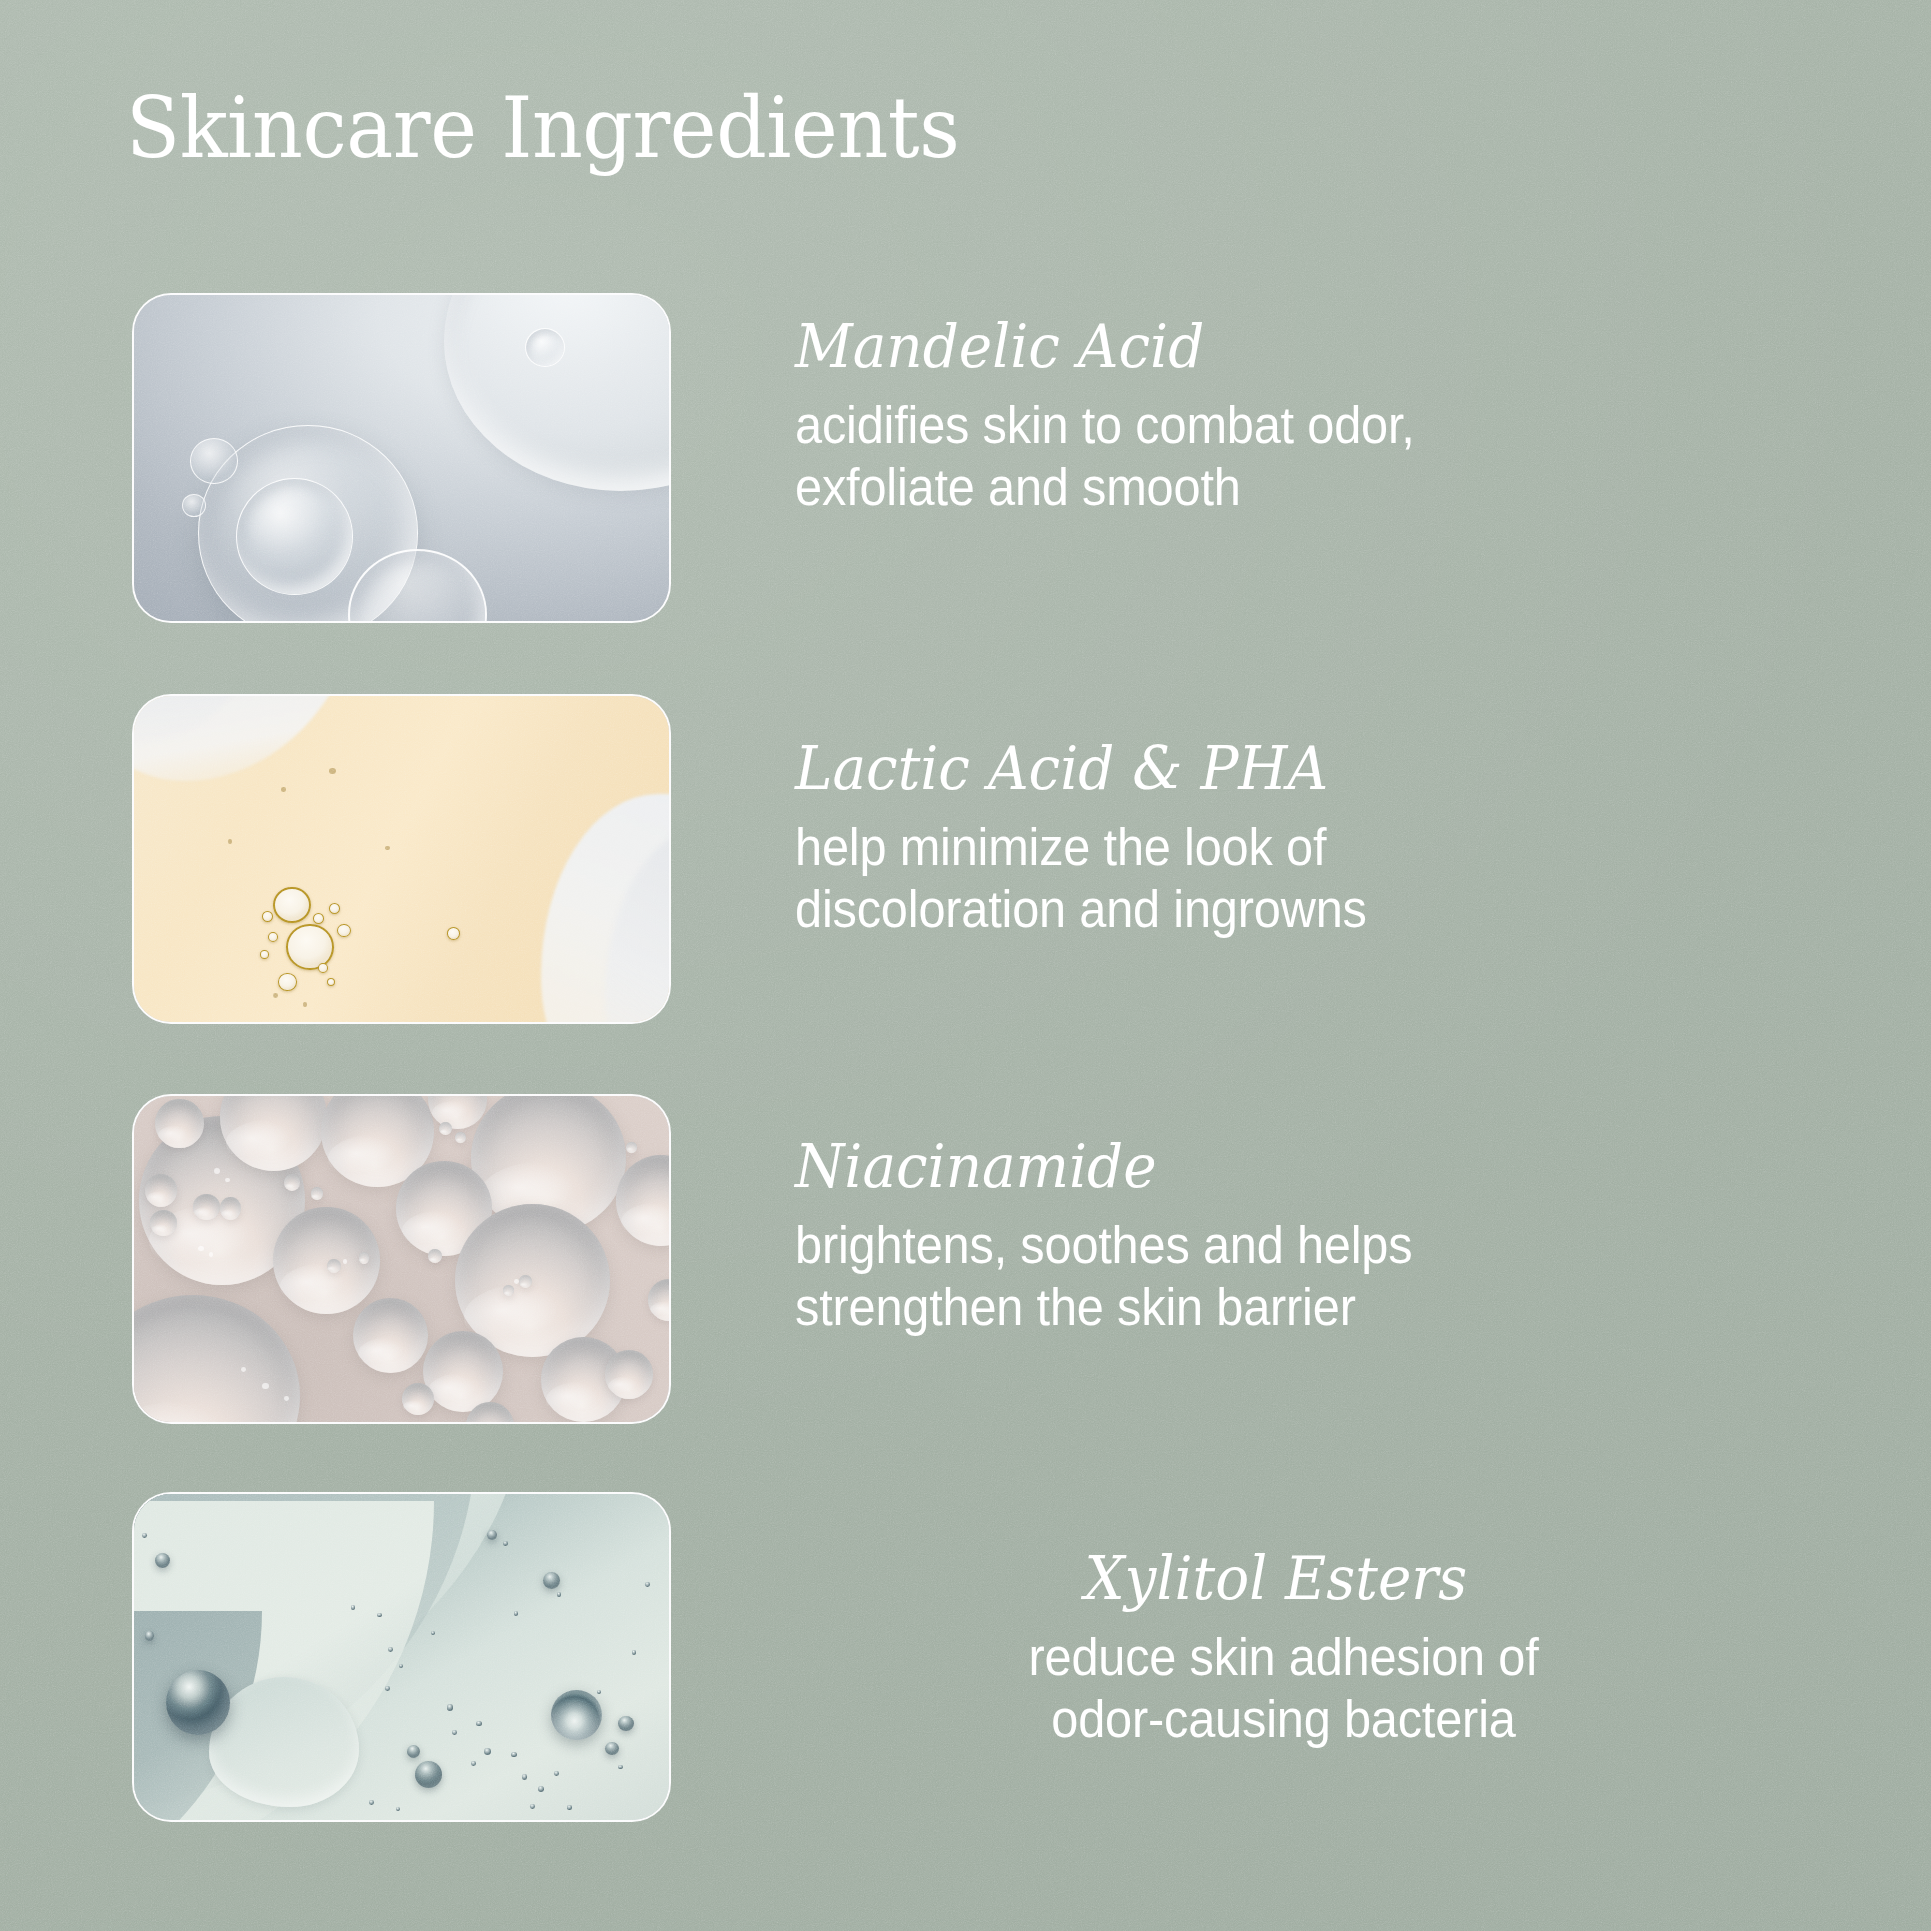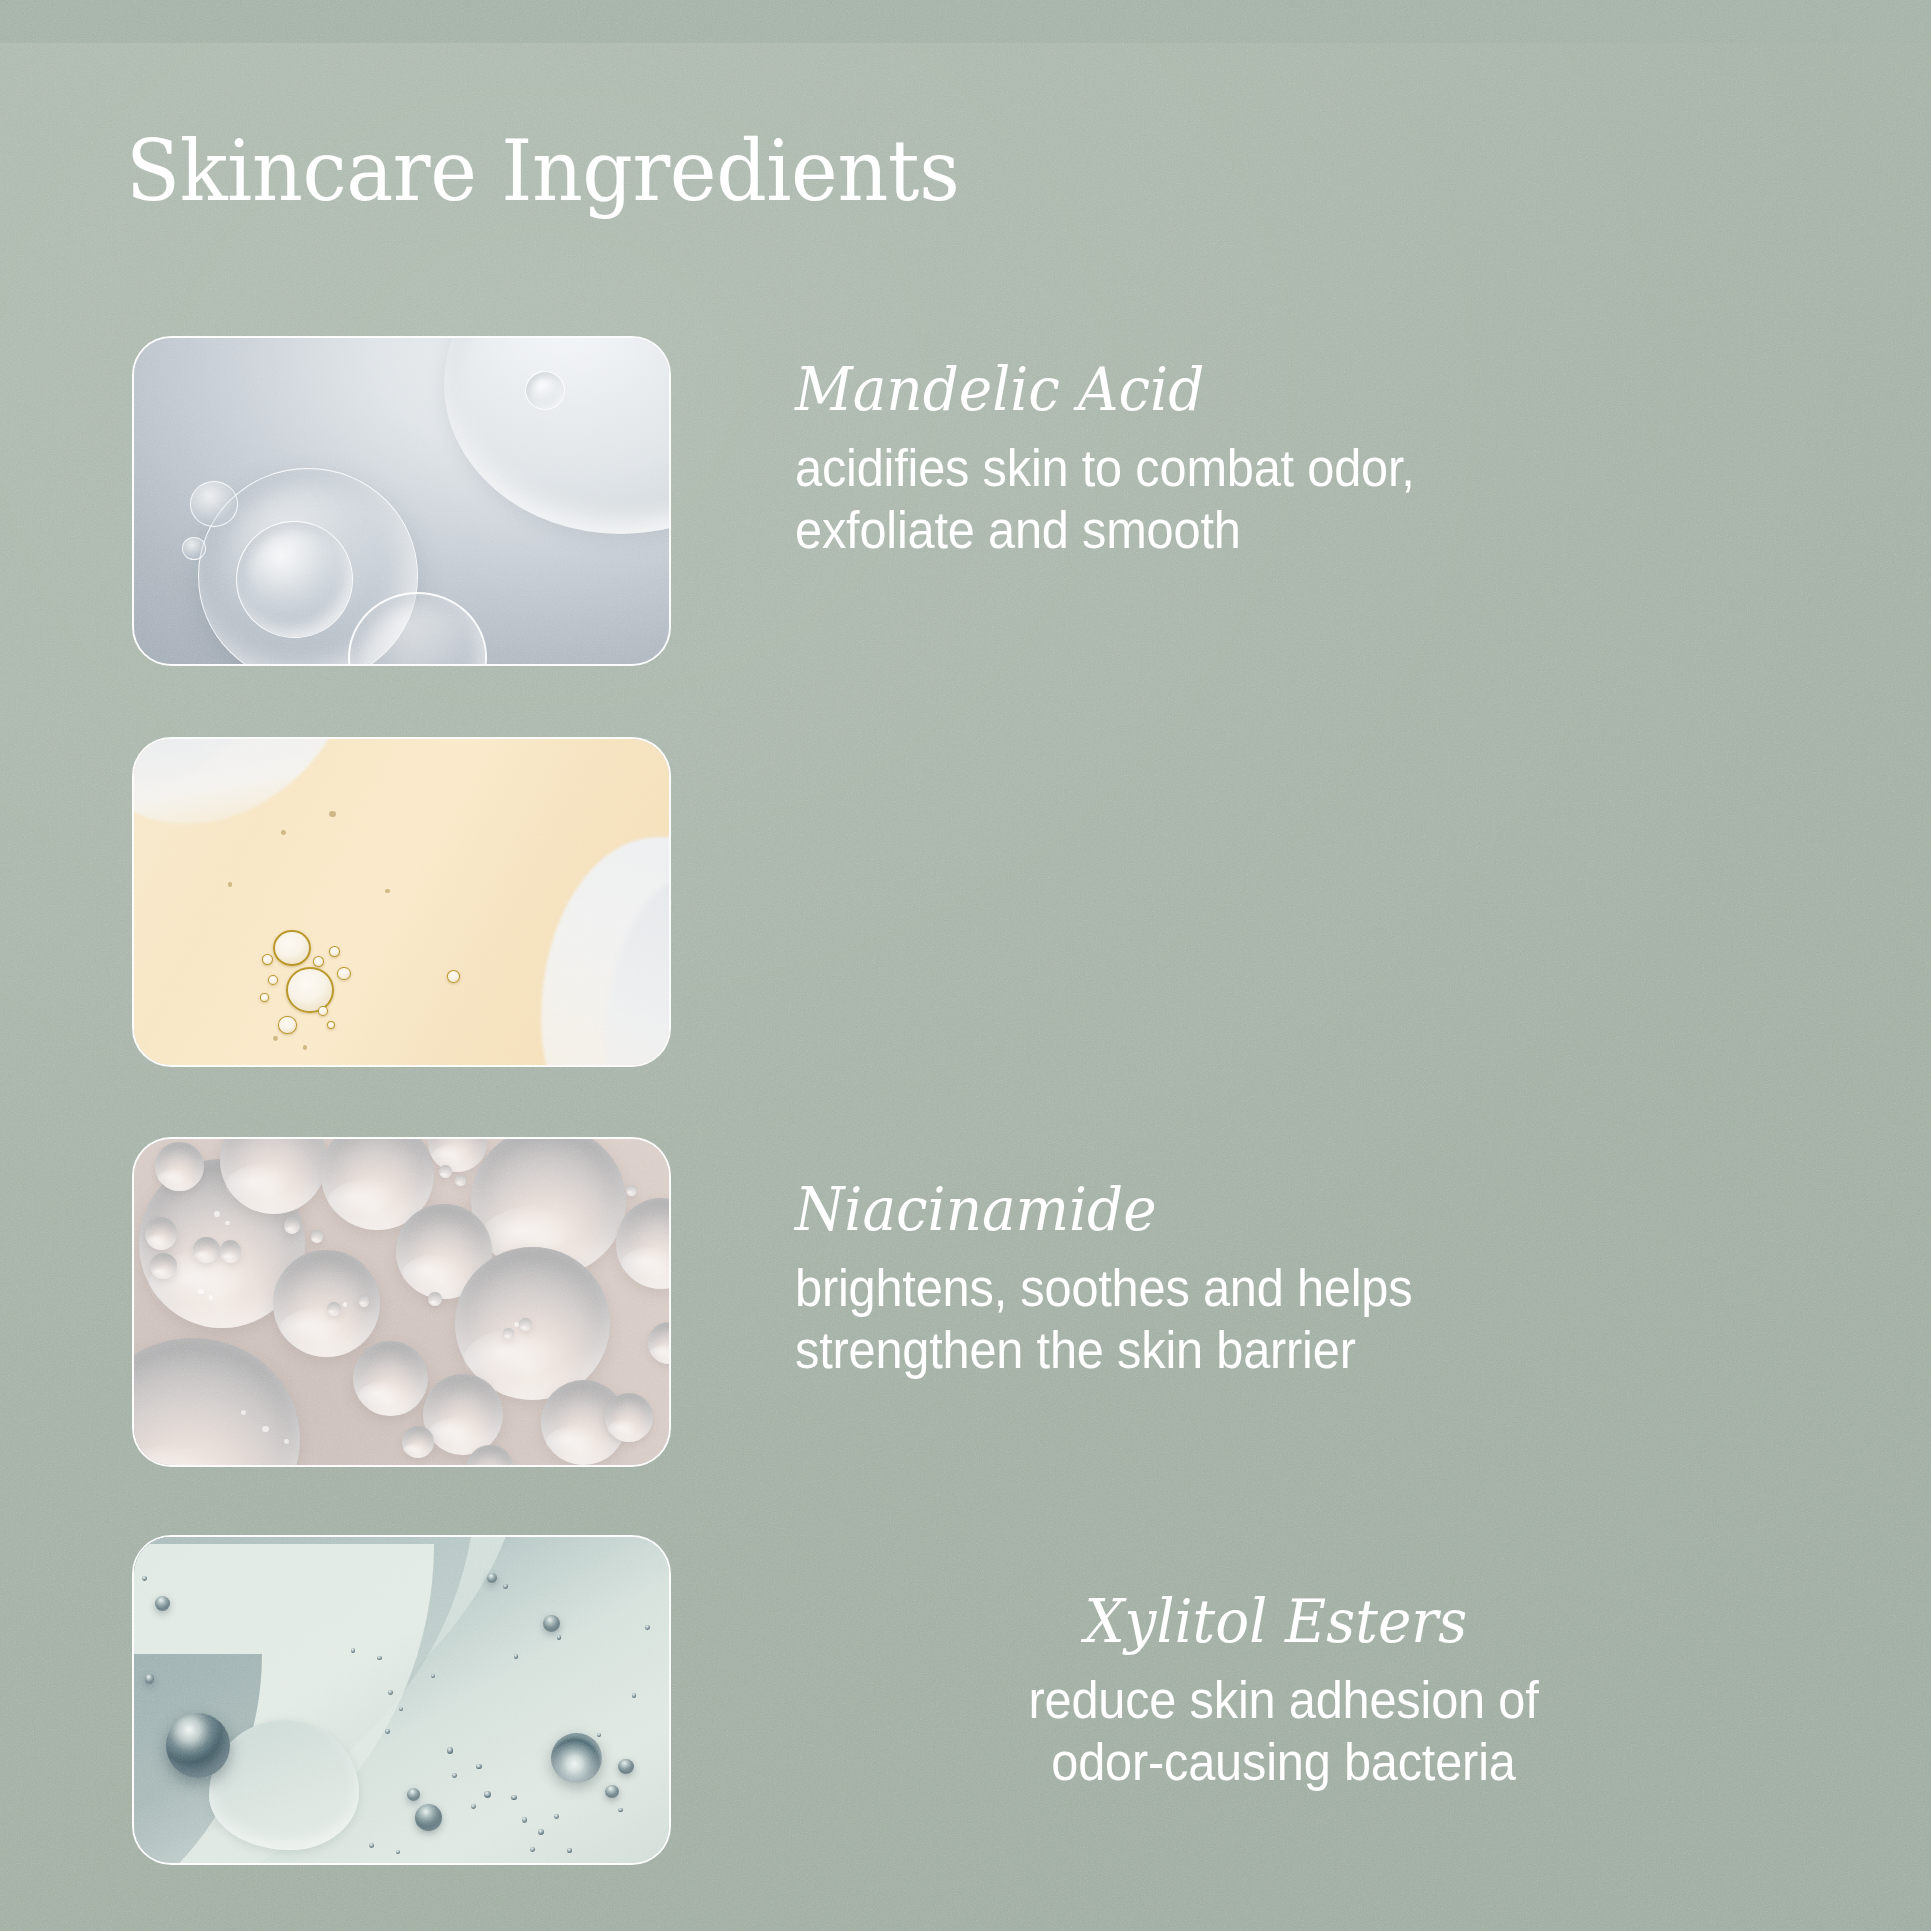--- a/index.html
+++ b/index.html
@@ -22,21 +22,20 @@
     opacity:.30;
     z-index:50;
     mix-blend-mode:overlay;
   }
 
   #page {
     position:absolute; inset:0;
     background:
       radial-gradient(115% 95% at 28% 18%, rgba(255,255,255,.085) 0%, rgba(255,255,255,0) 62%),
       linear-gradient(155deg, #a9b6aa 0%, #a3b0a4 46%, #9dab9f 100%);
-    margin-top: 43px;
   }
 
   
   #title {
     position:absolute;
     left:126px; top:85px;
     font-family:"DejaVu Serif", "Liberation Serif", serif;
     font-weight:400;
     font-size:85px;
     line-height:1.0;
@@ -386,20 +385,27 @@
       <div class="ob obS" style="left:23.6%; top:78.0%; width:1.6%; height:2.6%;"></div>
       <div class="ob obS" style="left:34.4%; top:82.0%; width:1.8%; height:2.9%;"></div>
       <div class="ob obS" style="left:36.0%; top:86.5%; width:1.6%; height:2.6%;"></div>
       <div class="ob obS" style="left:58.5%; top:71.0%; width:2.4%; height:3.8%;"></div>
       <div class="dotm" style="left:36.5%; top:22.0%; width:1.3%; height:2.0%;"></div>
       <div class="dotm" style="left:27.5%; top:28.0%; width:0.9%; height:1.4%;"></div>
       <div class="dotm" style="left:17.5%; top:44.0%; width:0.9%; height:1.4%;"></div>
       <div class="dotm" style="left:47.0%; top:46.0%; width:0.8%; height:1.3%;"></div>
       <div class="dotm" style="left:26.0%; top:91.0%; width:1.0%; height:1.6%;"></div>
       <div class="dotm" style="left:31.5%; top:94.0%; width:0.9%; height:1.4%;"></div>
+    </div>
+    <div class="textcol" id="t1">
+      <div class="heading">Lactic Acid &amp; PHA</div>
+      <div class="body">
+        <span class="ln">help minimize the look of</span>
+        <span class="ln">discoloration and ingrowns</span>
+      </div>
     </div>
   </div>
 
   <div class="row" id="row2">
     <div class="thumb c3">
       <div class="layer c3-bg"></div>
       <div class="pb" style="left:1%;  top:6%;  width:31%; height:52%;"></div>
       <div class="pb pbS" style="left:4%;  top:1%;  width:9%;  height:15%;"></div>
       <div class="pb" style="left:16%; top:-10%;width:20%; height:33%;"></div>
       <div class="pb" style="left:35%; top:-6%; width:21%; height:34%;"></div>

